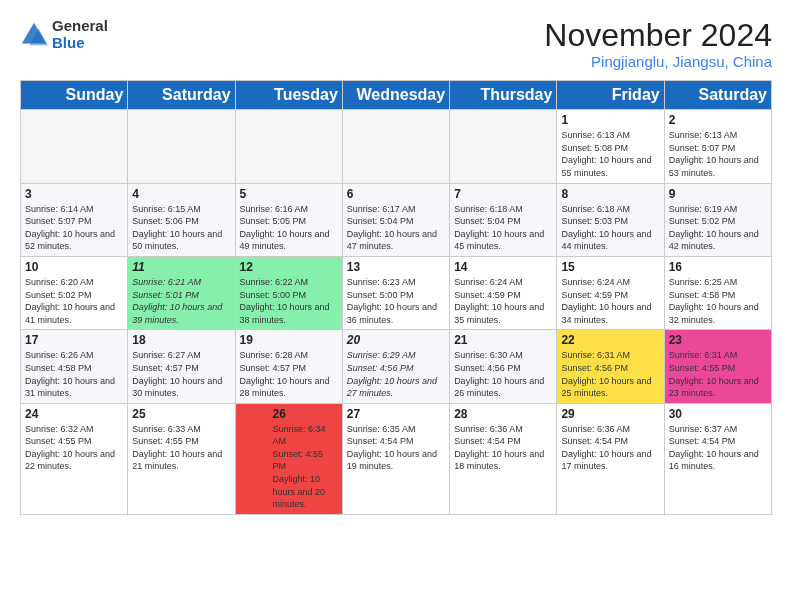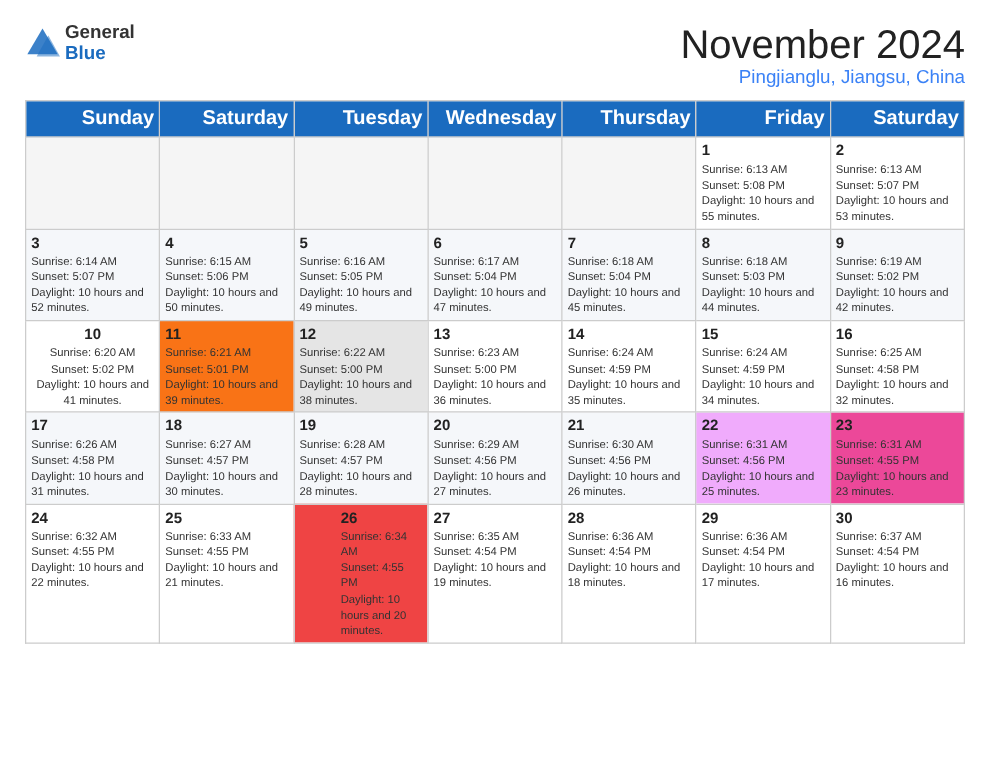--- a/index.html
+++ b/index.html
@@ -171,29 +171,29 @@
           <td style="background: rgb(245, 247, 250);">
             <span class="day-num">8</span>
             <div class="day-info">Sunrise: 6:18 AM<br>Sunset: 5:03 PM<br>Daylight: 10 hours and 44 minutes.</div>
           </td>
           <td style="background: rgb(245, 247, 250);">
             <span class="day-num">9</span>
             <div class="day-info">Sunrise: 6:19 AM<br>Sunset: 5:02 PM<br>Daylight: 10 hours and 42 minutes.</div>
           </td>
         </tr>
         <tr style="background: rgb(255, 255, 255);">
-          <td style="background: rgb(255, 255, 255); text-align: center;">
+          <td style="background: rgb(255, 255, 255);">
             <span class="day-num">10</span>
             <div class="day-info">Sunrise: 6:20 AM<br>Sunset: 5:02 PM<br>Daylight: 10 hours and 41 minutes.</div>
           </td>
-          <td style="background: #f97316;">
+          <td style="background: #86efac; font-style: italic;">
             <span class="day-num">11</span>
             <div class="day-info">Sunrise: 6:21 AM<br>Sunset: 5:01 PM<br>Daylight: 10 hours and 39 minutes.</div>
           </td>
-          <td style="background: #e5e5e5;">
+          <td style="background: #86efac;">
             <span class="day-num">12</span>
             <div class="day-info">Sunrise: 6:22 AM<br>Sunset: 5:00 PM<br>Daylight: 10 hours and 38 minutes.</div>
           </td>
           <td style="background: rgb(255, 255, 255); margin-left: 15px;">
             <span class="day-num">13</span>
             <div class="day-info">Sunrise: 6:23 AM<br>Sunset: 5:00 PM<br>Daylight: 10 hours and 36 minutes.</div>
           </td>
           <td style="background: rgb(255, 255, 255); margin-top: 13px;">
             <span class="day-num">14</span>
             <div class="day-info">Sunrise: 6:24 AM<br>Sunset: 4:59 PM<br>Daylight: 10 hours and 35 minutes.</div>
@@ -213,29 +213,29 @@
             <div class="day-info">Sunrise: 6:26 AM<br>Sunset: 4:58 PM<br>Daylight: 10 hours and 31 minutes.</div>
           </td>
           <td style="background: rgb(245, 247, 250);">
             <span class="day-num">18</span>
             <div class="day-info">Sunrise: 6:27 AM<br>Sunset: 4:57 PM<br>Daylight: 10 hours and 30 minutes.</div>
           </td>
           <td style="background: rgb(245, 247, 250);">
             <span class="day-num">19</span>
             <div class="day-info">Sunrise: 6:28 AM<br>Sunset: 4:57 PM<br>Daylight: 10 hours and 28 minutes.</div>
           </td>
-          <td style="background: rgb(245, 247, 250);">
+          <td style="background: rgb(245, 247, 250); font-style: italic;">
             <span class="day-num">20</span>
             <div class="day-info">Sunrise: 6:29 AM<br>Sunset: 4:56 PM<br>Daylight: 10 hours and 27 minutes.</div>
           </td>
           <td style="background: rgb(245, 247, 250);">
             <span class="day-num">21</span>
             <div class="day-info">Sunrise: 6:30 AM<br>Sunset: 4:56 PM<br>Daylight: 10 hours and 26 minutes.</div>
           </td>
-          <td style="background: #f0abfc;">
+          <td style="background: #fde047;">
             <span class="day-num">22</span>
             <div class="day-info">Sunrise: 6:31 AM<br>Sunset: 4:56 PM<br>Daylight: 10 hours and 25 minutes.</div>
           </td>
           <td style="background: #ec4899; margin-top: 16px;">
             <span class="day-num">23</span>
             <div class="day-info">Sunrise: 6:31 AM<br>Sunset: 4:55 PM<br>Daylight: 10 hours and 23 minutes.</div>
           </td>
         </tr>
         <tr style="background: rgb(255, 255, 255); margin-left: 24px;">
           <td style="background: rgb(255, 255, 255);">

